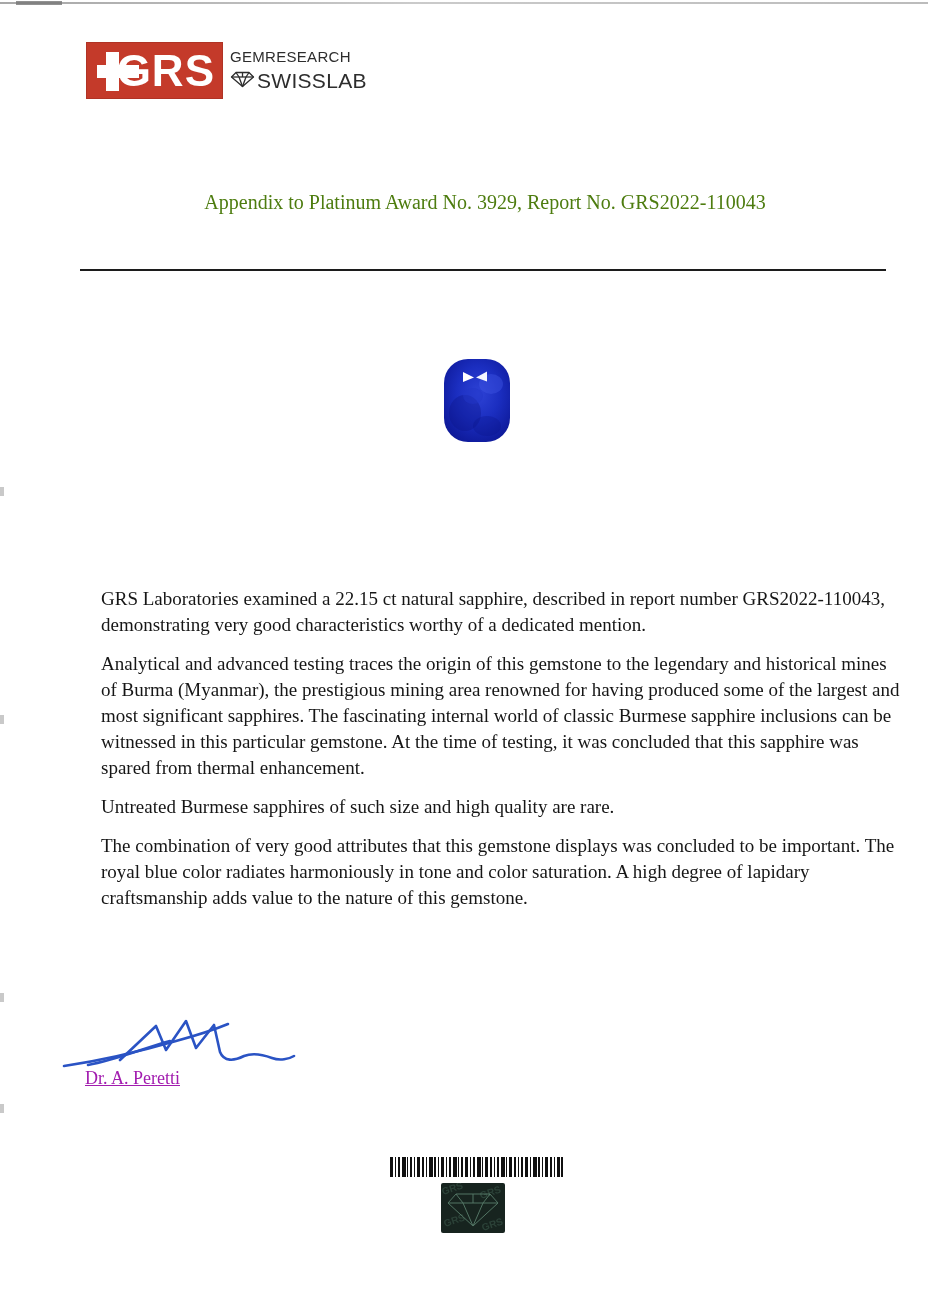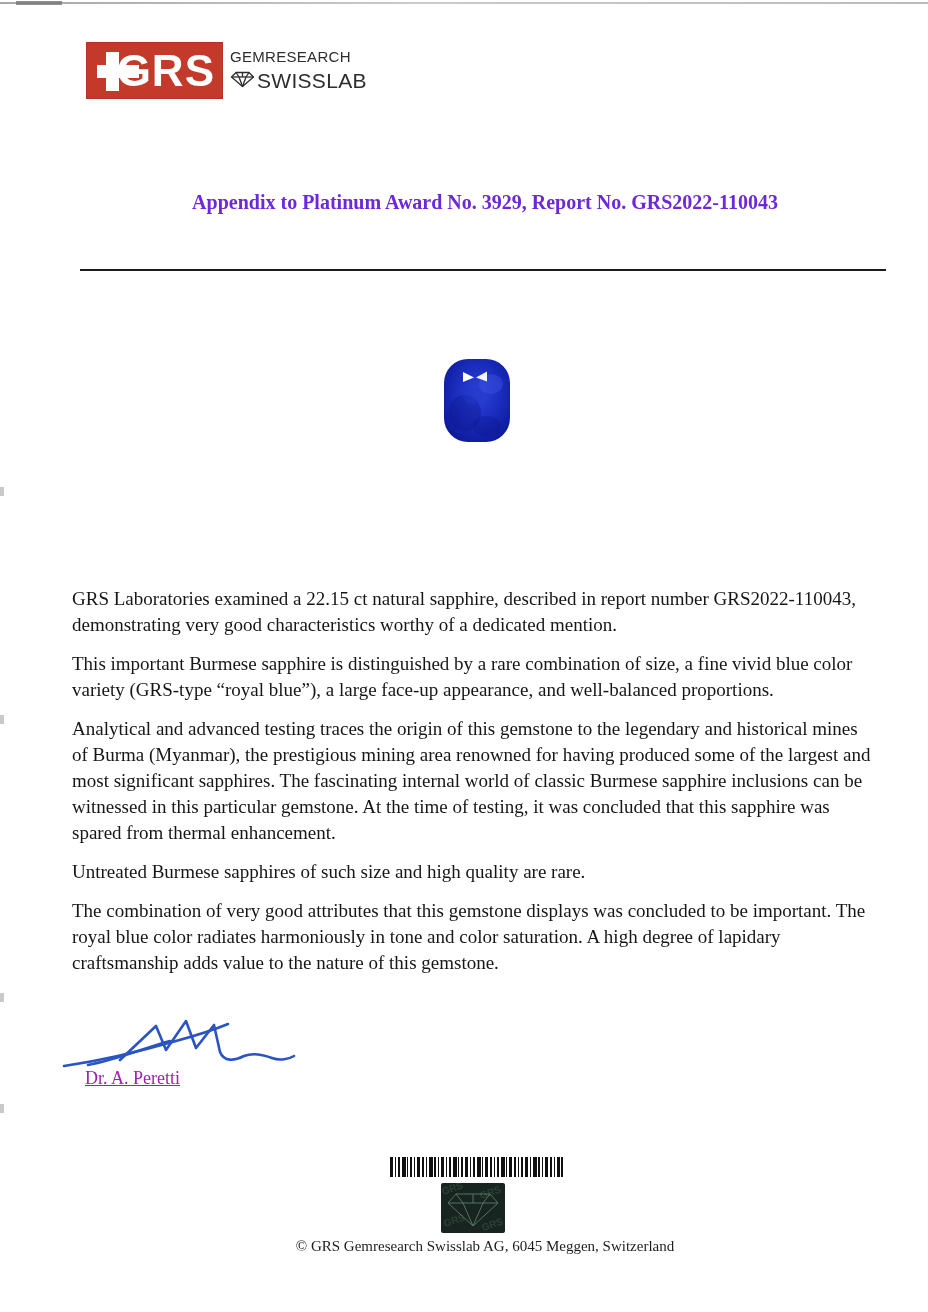--- a/index.html
+++ b/index.html
@@ -52,33 +52,33 @@
     margin-left: 7px; padding-top: 3px;
     font-family: "Liberation Sans", sans-serif;
     color: #2d2d2d;
   }
   .logo-name-line1 { font-size: 15px; line-height: 24px; letter-spacing: 0.3px; }
   .logo-name-line2 { font-size: 21px; line-height: 24px; letter-spacing: 0.3px; display: flex; align-items: center; justify-content: center; }
   .diamond-icon { margin-right: 2px; display: inline-block; }
 
   
   .titles { position: absolute; left: 85px; top: 190px; width: 800px; text-align: center; }
-  .title-line { font-weight: bold; font-size: 20px; line-height: 24px; color: #6d28d9; }
+  .title-line { font-weight: normal; font-size: 20px; line-height: 24px; color: #4d7c0f; }
   .title-line + .title-line { margin-top: 17px; }
 
   .rule {
     position: absolute; left: 80px; top: 269px; width: 806px; height: 2px;
     background: #1c1c1c; border: none;
   }
 
   
   .gem-wrap { position: absolute; left: 443px; top: 358px; width: 68px; height: 85px; }
 
   
-  .body-text { position: absolute; left: 72px; top: 586px; width: 802px; }
+  .body-text { position: absolute; left: 101px; top: 586px; width: 802px; }
   .body-text p { font-size: 19px; line-height: 26px; margin-bottom: 13px; color: #161616; }
 
   
   .sig-block { position: absolute; left: 58px; top: 1014px; width: 260px; height: 85px; }
   .sig-ink { position: absolute; left: 0; top: 0; }
   .sig-name { position: absolute; left: 27px; top: 54px; font-size: 18px; color: #a21caf; text-decoration: underline; }
 
   
   .barcode { position: absolute; left: 390px; top: 1157px; }
   .hologram { position: absolute; left: 441px; top: 1183px; }
@@ -151,21 +151,20 @@
       <ellipse cx="44" cy="68" rx="14" ry="10" fill="#0b1488" opacity="0.30"></ellipse>
       <ellipse cx="48" cy="26" rx="12" ry="10" fill="#3d55e2" opacity="0.45"></ellipse>
       <ellipse cx="30" cy="38" rx="10" ry="8" fill="#2236c8" opacity="0.5"></ellipse>
       <polygon points="20,14 31,19.5 20,24" fill="#ffffff"></polygon>
       <polygon points="44,13.5 33,19.5 44,23.5" fill="#f4f6ff"></polygon>
     </svg>
   </div>
 
   <main class="body-text">
     <p>GRS Laboratories examined a 22.15 ct natural sapphire, described in report number GRS2022-110043, demonstrating very good characteristics worthy of a dedicated mention.</p>
-    <p>This important Burmese sapphire is distinguished by a rare combination of size, a fine vivid blue color variety (GRS-type “royal blue”), a large face-up appearance, and well-balanced proportions.</p>
     <p>Analytical and advanced testing traces the origin of this gemstone to the legendary and historical mines of Burma (Myanmar), the prestigious mining area renowned for having produced some of the largest and most significant sapphires. The fascinating internal world of classic Burmese sapphire inclusions can be witnessed in this particular gemstone. At the time of testing, it was concluded that this sapphire was spared from thermal enhancement.</p>
     <p>Untreated Burmese sapphires of such size and high quality are rare.</p>
     <p>The combination of very good attributes that this gemstone displays was concluded to be important. The royal blue color radiates harmoniously in tone and color saturation. A high degree of lapidary craftsmanship adds value to the nature of this gemstone.</p>
   </main>
 
   <div class="sig-block">
     <svg class="sig-ink" width="240" height="62" viewBox="0 0 240 62">
       <g fill="none" stroke="#2a53c4" stroke-width="2.6" stroke-linecap="round" stroke-linejoin="round">
         <path d="M 6 52 C 40 47, 80 38, 118 27 C 140 21, 158 15, 170 10"></path>
         <path d="M 30 51 C 58 46, 86 34, 112 27"></path>
@@ -236,15 +235,14 @@
       <polygon points="15,11 49,11 57,20 32,43 7,20"></polygon>
       <line x1="7" y1="20" x2="57" y2="20"></line>
       <line x1="15" y1="11" x2="22" y2="20"></line>
       <line x1="49" y1="11" x2="42" y2="20"></line>
       <line x1="32" y1="11" x2="32" y2="20"></line>
       <line x1="22" y1="20" x2="32" y2="43"></line>
       <line x1="42" y1="20" x2="32" y2="43"></line>
     </g>
   </svg>
 
-  <div class="footer">© GRS Gemresearch Swisslab AG, 6045 Meggen, Switzerland</div>
 
 </div>
 
 </body></html>

